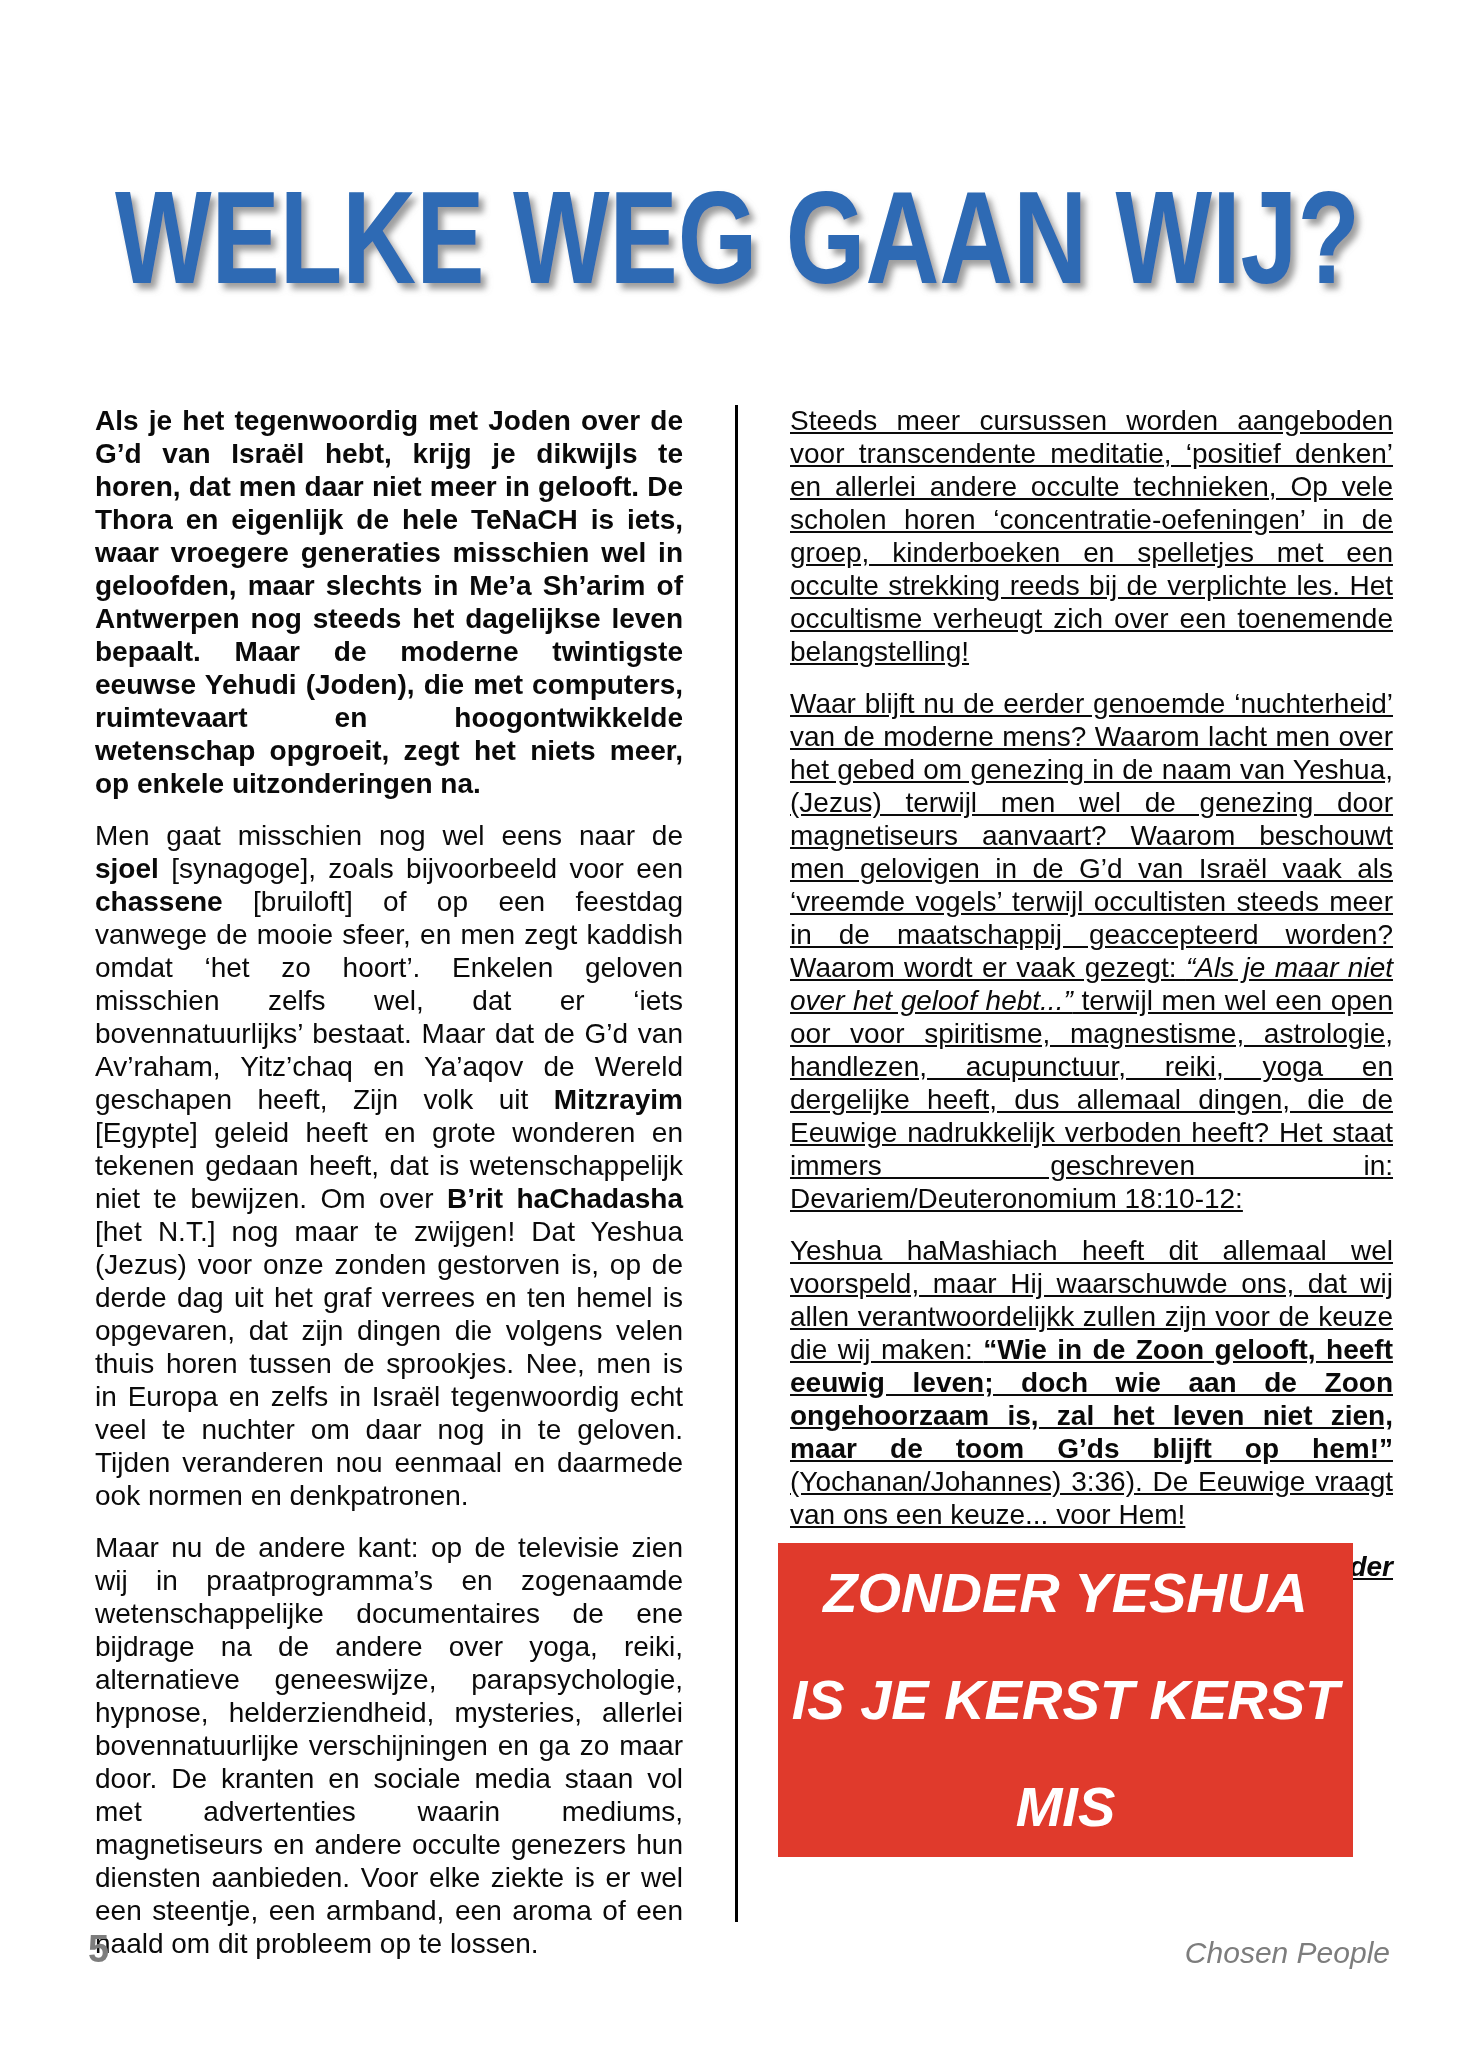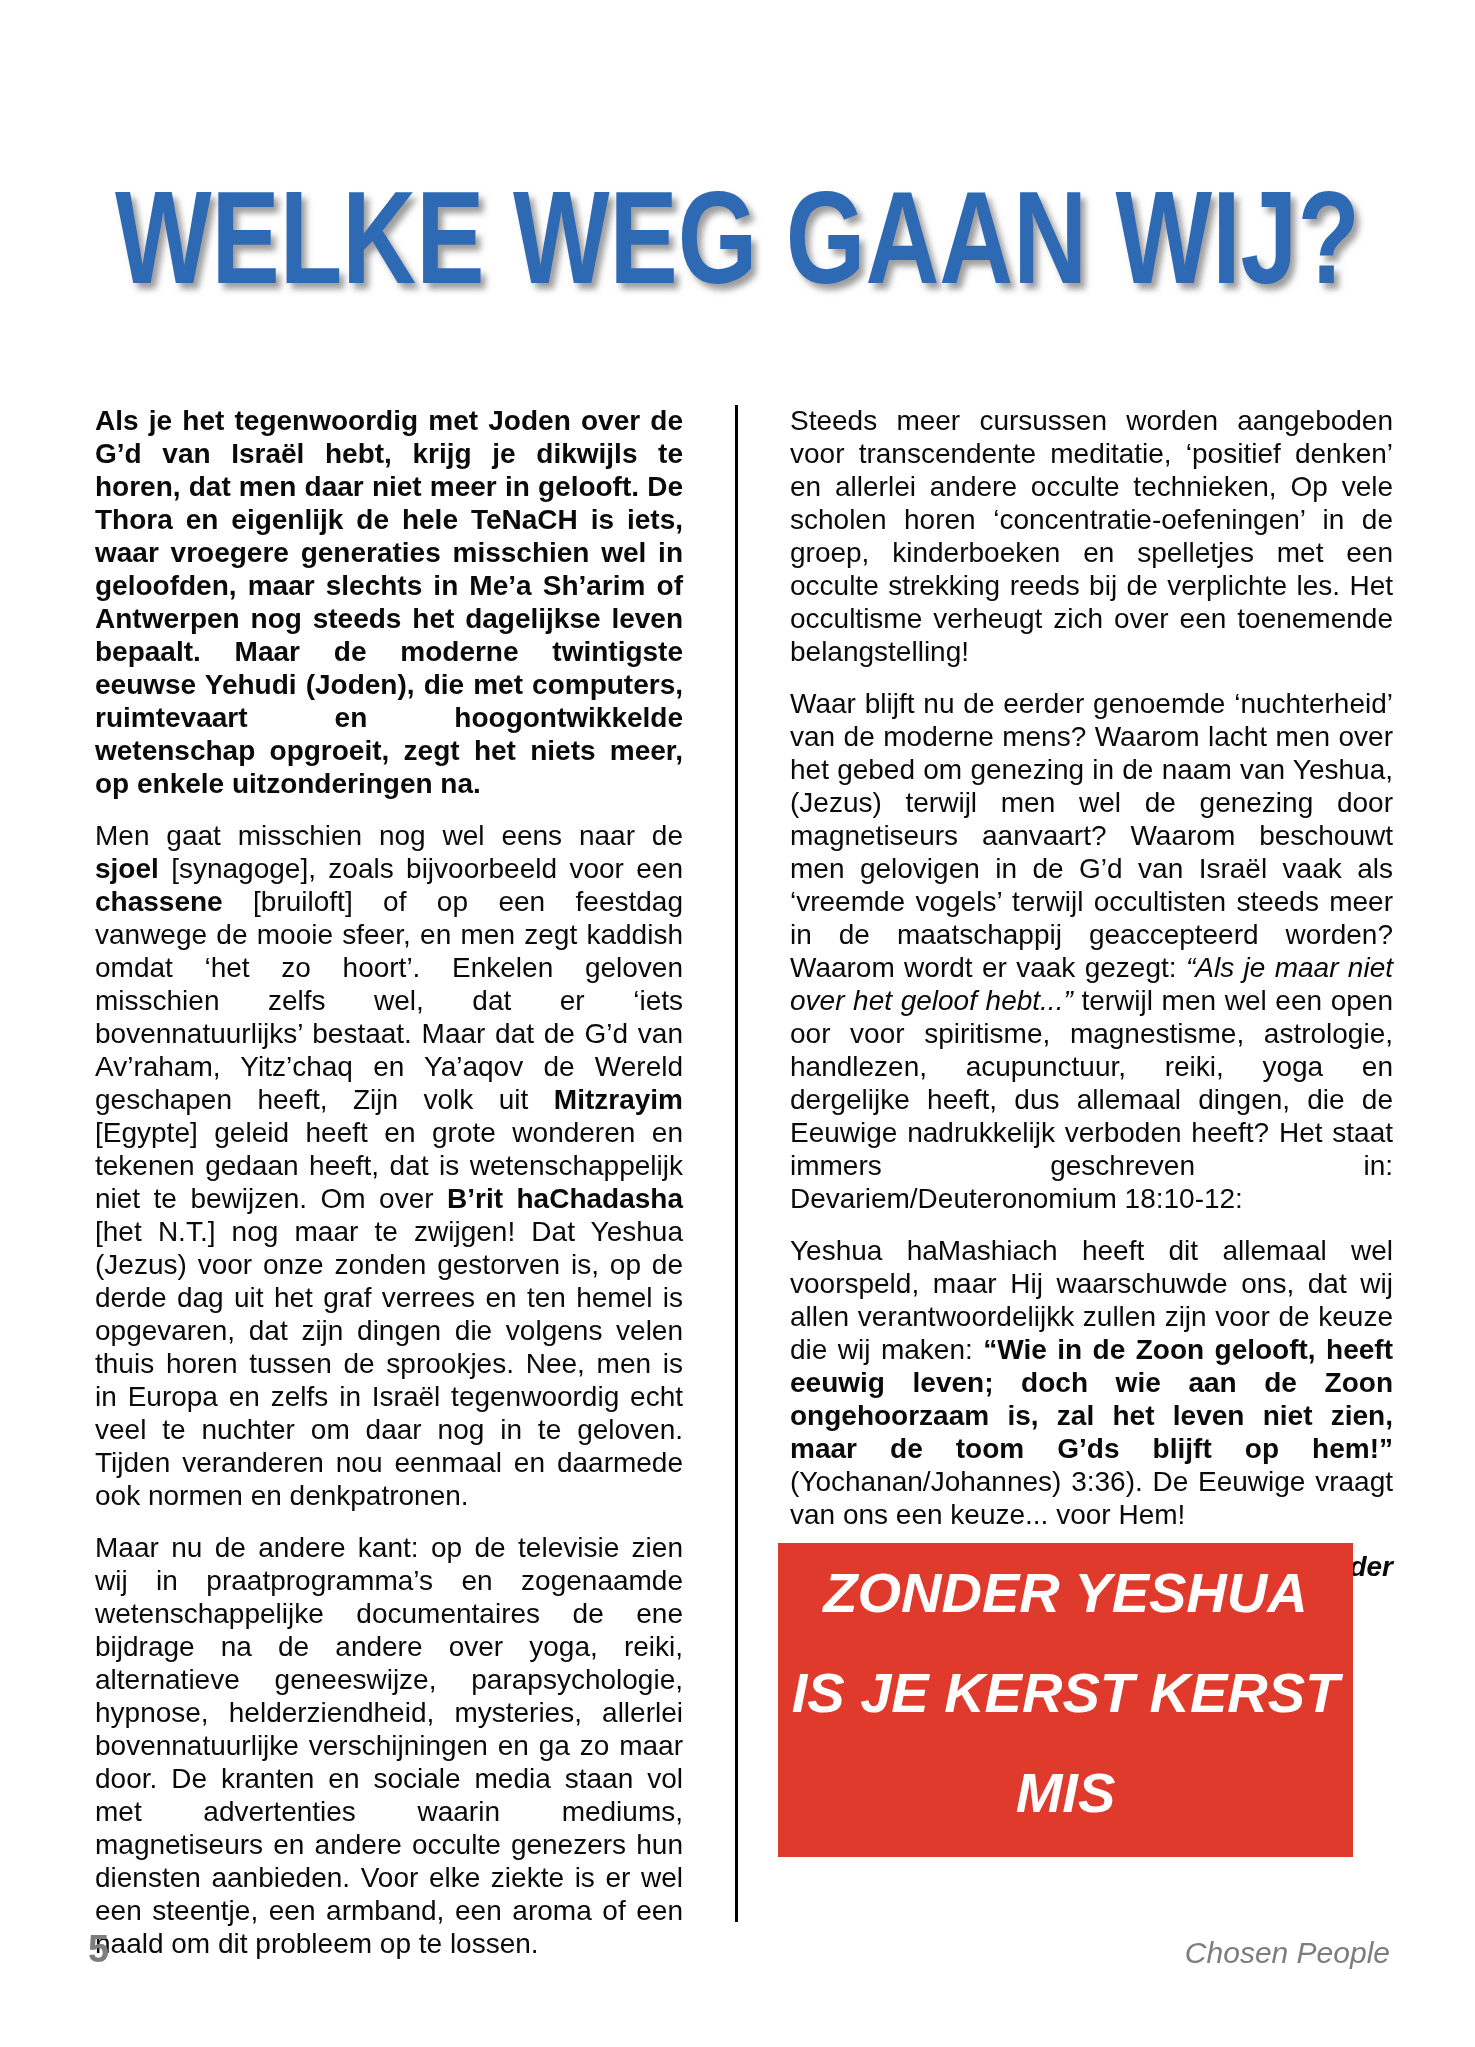--- a/index.html
+++ b/index.html
@@ -23,36 +23,36 @@
     left:735px;top:405px;
     width:3px;height:1517px;
     background:#000;
   }
   .col{
     position:absolute;top:404px;
     font-size:28px;line-height:33px;
     text-align:justify;
   }
   .col-left{left:95px;width:588px;}
-  .col-right{left:790px;width:603px;}
+  .col-right{left:790px;width:603px;text-decoration:underline;}
   .col p{margin:0 0 19px 0;}
   .author{
     text-align:right;
     font-weight:bold;font-style:italic;
     font-size:28px;
     margin-top:14px;
   }
   .banner{
     position:absolute;
     left:778px;top:1543px;
     width:575px;height:314px;
     background:var(--banner_red,#e03a2c);
     color:#ffffff;
     display:flex;flex-direction:column;
-    align-items:center;justify-content:flex-start;
+    align-items:center;justify-content:space-between;
     font-weight:bold;font-style:italic;
     font-size:56px;line-height:100px;
     text-align:center;
     white-space:nowrap;
   }
   .page-number{
     position:absolute;left:88px;top:1928px;
     font-weight:bold;font-size:38px;
     color:var(--footer_gray,#7d7d7d);
   }

